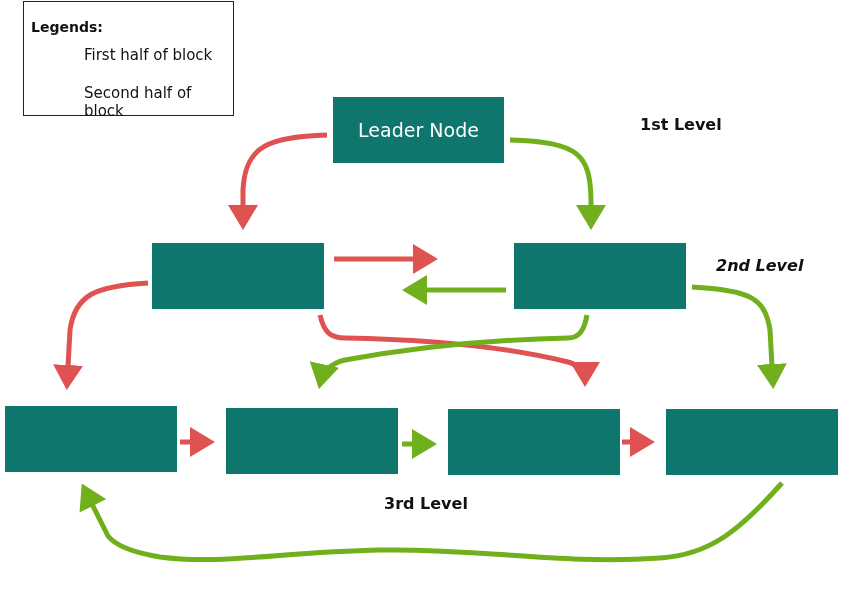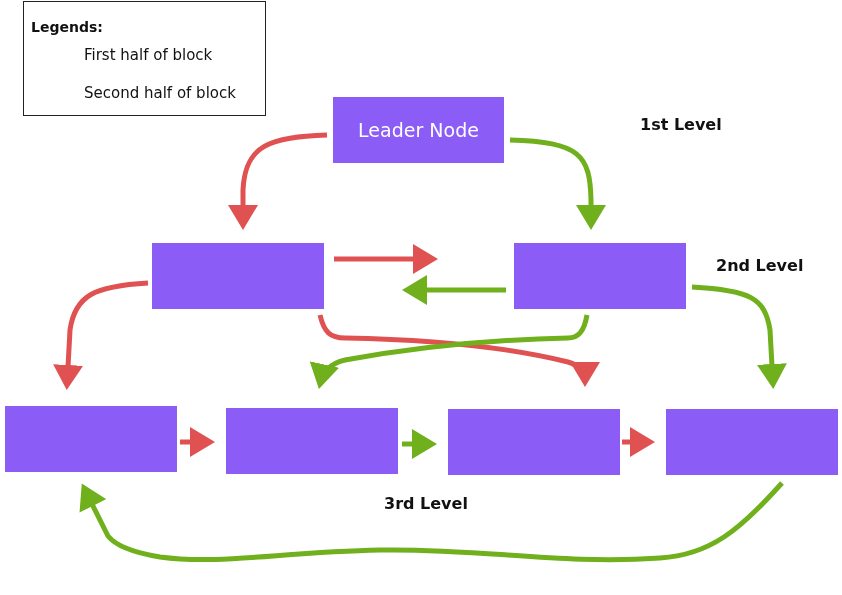--- a/index.html
+++ b/index.html
@@ -1,20 +1,20 @@
 <!DOCTYPE html>
 <html><head>
 <meta charset="utf-8">
 <style>
   html, body { margin:0; padding:0; background:#ffffff; }
   body { width:842px; height:595px; position:relative; overflow:hidden; font-family:"DejaVu Sans", sans-serif; }
   #diagram { position:absolute; left:0; top:0; }
-  .node { position:absolute; background:#8b5cf6; color:#ffffff; display:flex; align-items:center; justify-content:center; font-size:19px; }
+  .node { position:absolute; background:#0f766e; color:#ffffff; display:flex; align-items:center; justify-content:center; font-size:19px; }
   .level-label { position:absolute; font-weight:bold; font-size:16px; color:#111; }
-  .legend { position:absolute; left:23px; top:1px; width:243px; height:115px; border:1px solid #222; box-sizing:border-box; background:#fff; }
+  .legend { position:absolute; left:23px; top:1px; width:211px; height:115px; border:1px solid #222; box-sizing:border-box; background:#fff; }
   .legend-title { position:absolute; left:7px; top:17px; font-size:14px; font-weight:bold; color:#111; }
   .legend-item { position:absolute; left:60px; font-size:15px; color:#111; }
 </style>
 </head>
 <body>
 
 <svg id="diagram" width="842" height="595" viewBox="0 0 842 595">
   <defs>
     <marker id="ag" markerWidth="6" markerHeight="6" refX="4" refY="3" orient="auto" markerUnits="strokeWidth">
       <path d="M0,0 L5,3 L0,6 z" fill="#6fb01c"></path>
@@ -59,14 +59,14 @@
 
 <div class="node" style="left:152px;top:243px;width:172px;height:66px;"></div>
 <div class="node" style="left:514px;top:243px;width:172px;height:66px;"></div>
 
 <div class="node" style="left:5px;top:406px;width:172px;height:66px;"></div>
 <div class="node" style="left:226px;top:408px;width:172px;height:66px;"></div>
 <div class="node" style="left:448px;top:409px;width:172px;height:66px;"></div>
 <div class="node" style="left:666px;top:409px;width:172px;height:66px;"></div>
 
 <div class="level-label" style="left:640px;top:115px;">1st Level</div>
-<div class="level-label" style="left:716px;top:256px;">2nd Level</div>
+<div class="level-label" style="left:716px;top:256px;font-style:italic;">2nd Level</div>
 <div class="level-label" style="left:384px;top:494px;">3rd Level</div>
 
 </body></html>

